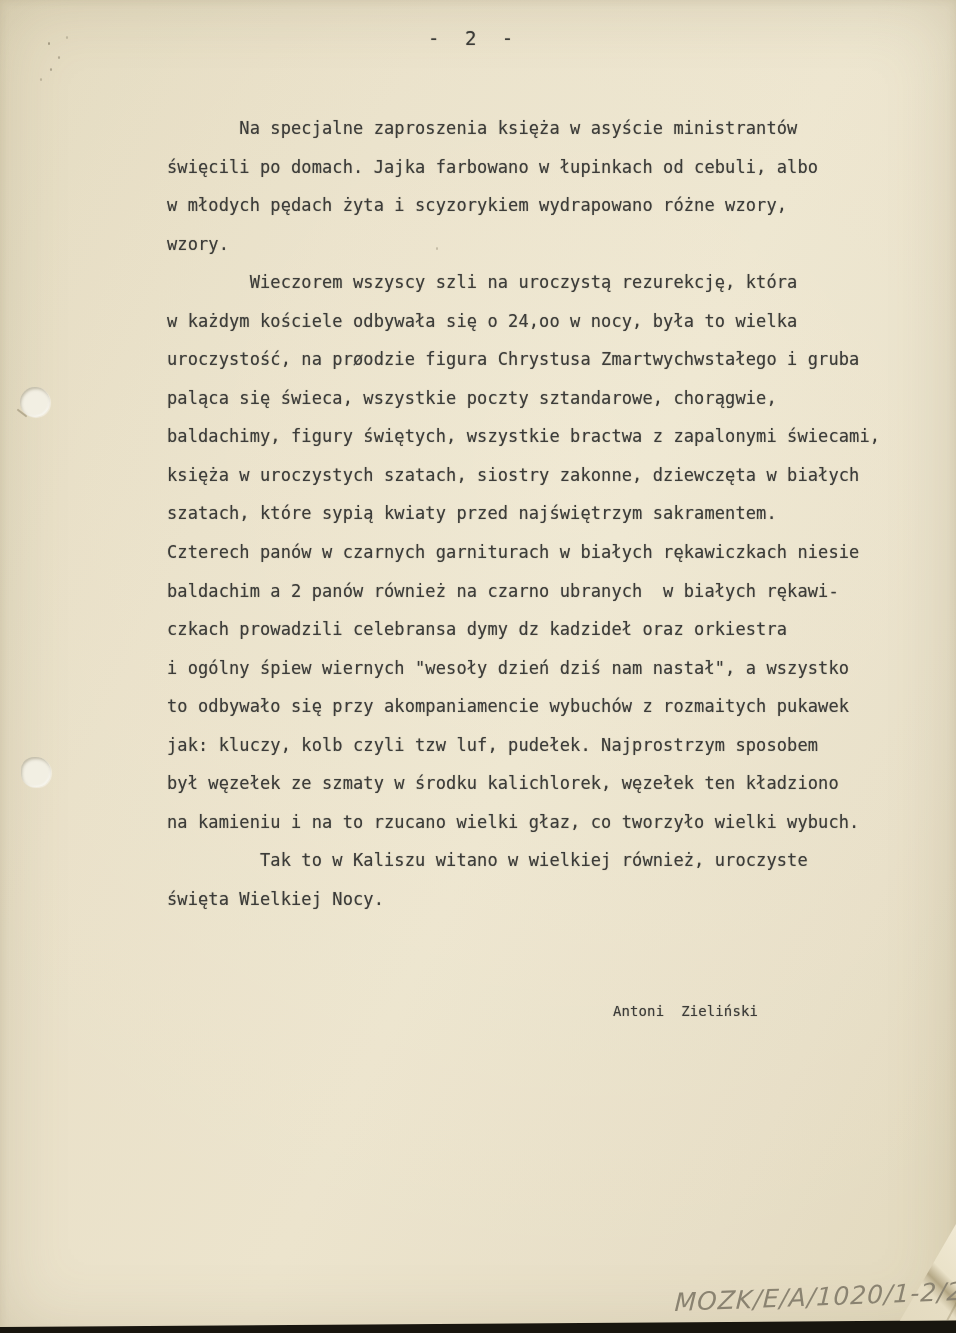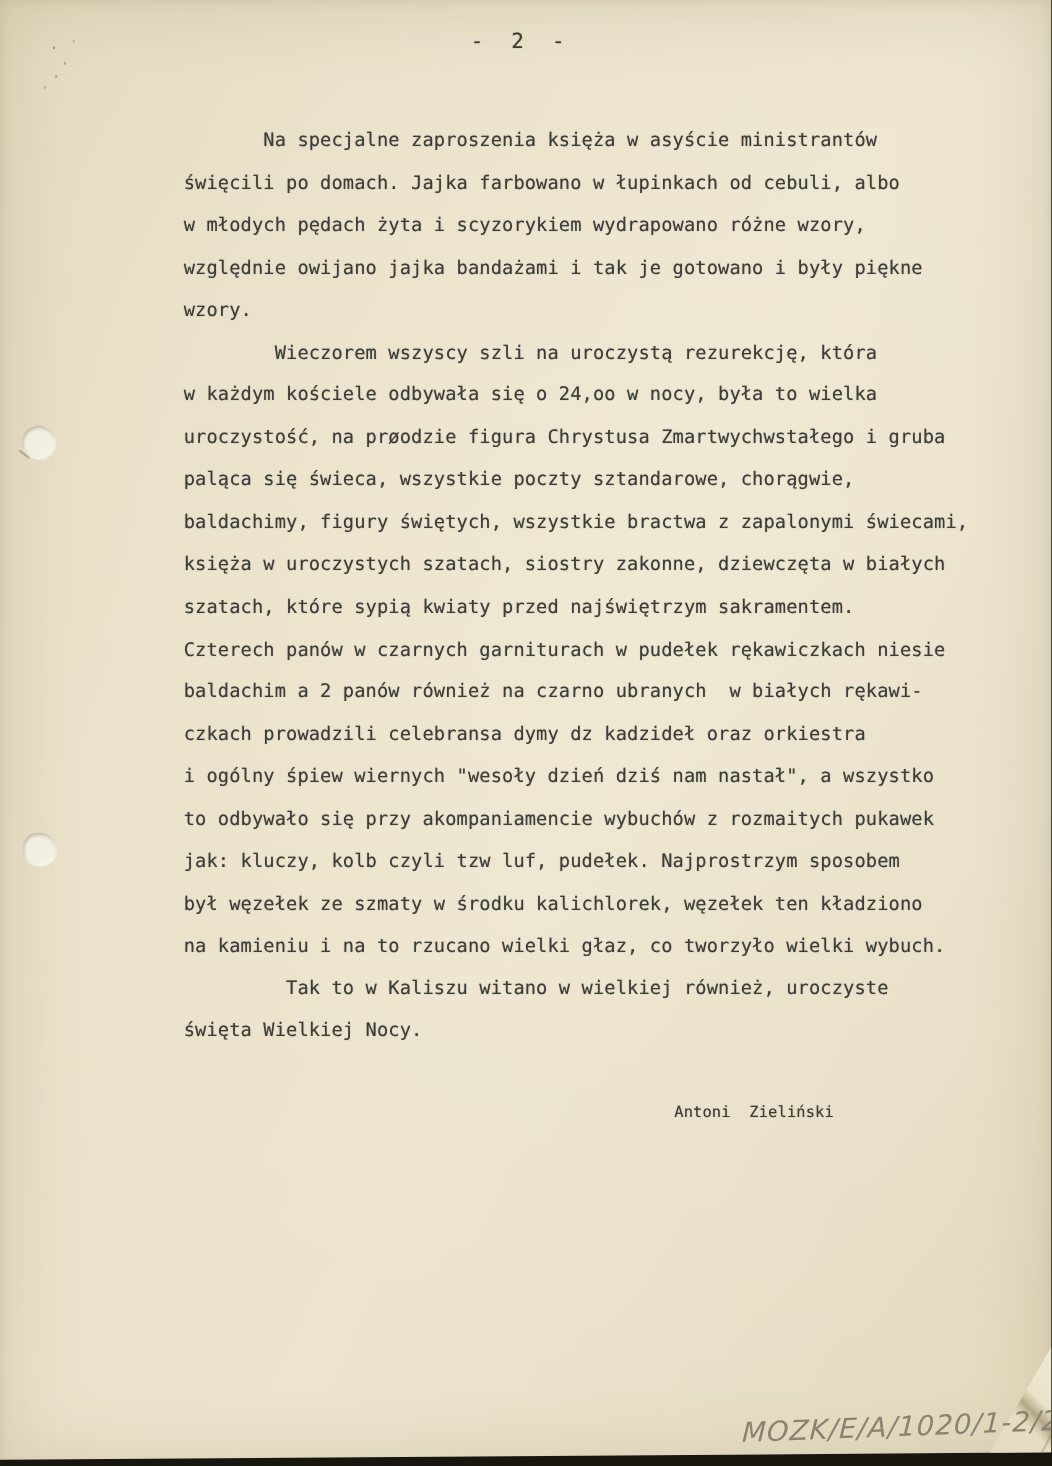--- a/index.html
+++ b/index.html
@@ -124,30 +124,29 @@
 <div class="page">
 
   <div class="pencil-specks"></div>
 
   <div class="page-number">- 2 -</div>
 
   <div class="text-block">
       <div class="line">       Na specjalne zaproszenia księża w asyście ministrantów</div>
       <div class="line">święcili po domach. Jajka farbowano w łupinkach od cebuli, albo</div>
       <div class="line">w młodych pędach żyta i scyzorykiem wydrapowano różne wzory,</div>
-      <div class="line">względnie owijano jajka bandażami i tak je gotowano i były piękne</div>
       <div class="line">wzory.</div>
       <div class="line">        Wieczorem wszyscy szli na uroczystą rezurekcję, która</div>
       <div class="line">w każdym kościele odbywała się o 24,oo w nocy, była to wielka</div>
       <div class="line">uroczystość, na prøodzie figura Chrystusa Zmartwychwstałego i gruba</div>
       <div class="line">paląca się świeca, wszystkie poczty sztandarowe, chorągwie,</div>
       <div class="line">baldachimy, figury świętych, wszystkie bractwa z zapalonymi świecami,</div>
       <div class="line">księża w uroczystych szatach, siostry zakonne, dziewczęta w białych</div>
       <div class="line">szatach, które sypią kwiaty przed najświętrzym sakramentem.</div>
-      <div class="line">Czterech panów w czarnych garniturach w pudełek rękawiczkach niesie</div>
+      <div class="line">Czterech panów w czarnych garniturach w białych rękawiczkach niesie</div>
       <div class="line">baldachim a 2 panów również na czarno ubranych  w białych rękawi-</div>
       <div class="line">czkach prowadzili celebransa dymy dz kadzideł oraz orkiestra</div>
       <div class="line">i ogólny śpiew wiernych "wesoły dzień dziś nam nastał", a wszystko</div>
       <div class="line">to odbywało się przy akompaniamencie wybuchów z rozmaitych pukawek</div>
       <div class="line">jak: kluczy, kolb czyli tzw luf, pudełek. Najprostrzym sposobem</div>
       <div class="line">był węzełek ze szmaty w środku kalichlorek, węzełek ten kładziono</div>
       <div class="line">na kamieniu i na to rzucano wielki głaz, co tworzyło wielki wybuch.</div>
       <div class="line">         Tak to w Kaliszu witano w wielkiej również, uroczyste</div>
       <div class="line">święta Wielkiej Nocy.</div>
     </div>

